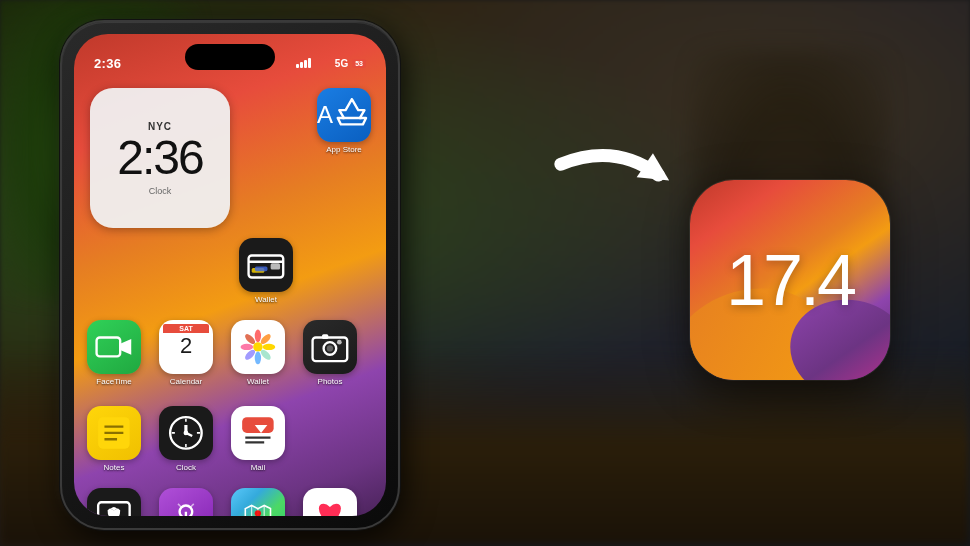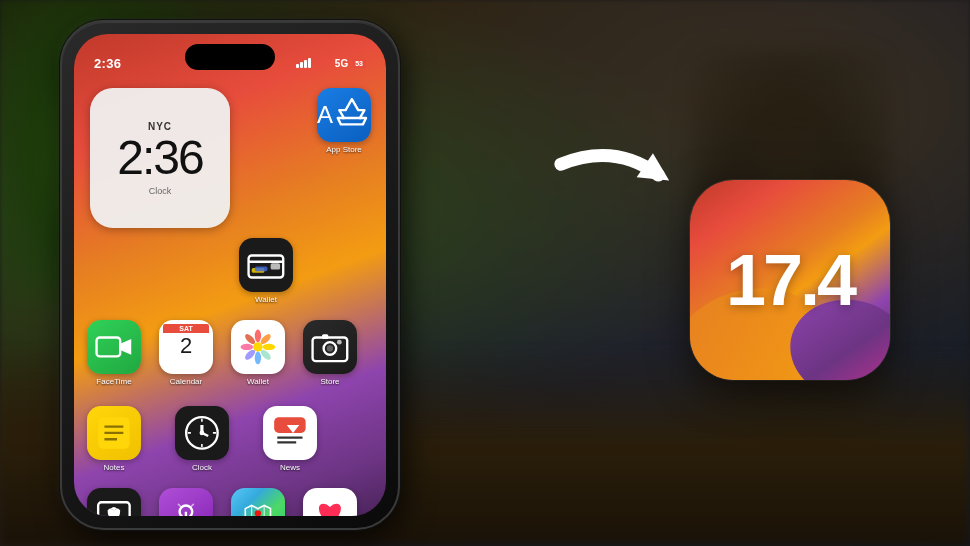--- a/index.html
+++ b/index.html
@@ -259,21 +259,21 @@
       display: flex;
       gap: 8px;
     }
 
     
     .fourth-row {
       position: absolute;
       top: 326px;
       left: 8px;
       display: flex;
-      gap: 24px;
+      gap: 8px;
     }
 
     
     .fifth-row {
       position: absolute;
       top: 408px;
       left: 8px;
       display: flex;
       gap: 8px;
     }
@@ -428,21 +428,21 @@
       height: 100px;
       background: linear-gradient(135deg, #8e44ad, #6c3483, #d63091);
       border-radius: 50%;
       transform: rotate(10deg);
     }
 
     .ios-version-text {
       position: relative;
       z-index: 2;
       font-size: 72px;
-      font-weight: 700;
+      font-weight: 400;
       color: white;
       letter-spacing: -3px;
       text-shadow: 0 2px 10px rgba(0,0,0,0.3);
     }
 
     
     .app-icon svg {
       width: 70%;
       height: 70%;
     }
@@ -551,21 +551,21 @@
           <div class="app-cell">
             <div class="app-icon icon-camera">
               <svg viewBox="0 0 24 24" fill="none">
                 <rect x="1" y="6" width="22" height="15" rx="2" stroke="white" stroke-width="1.5"></rect>
                 <circle cx="12" cy="13" r="4" stroke="white" stroke-width="1.5"></circle>
                 <circle cx="12" cy="13" r="2" fill="white" opacity="0.3"></circle>
                 <rect x="7" y="4" width="4" height="3" rx="1" fill="white"></rect>
                 <circle cx="18" cy="9" r="1.5" fill="white" opacity="0.7"></circle>
               </svg>
             </div>
-            <div class="app-label">Store</div>
+            <div class="app-label">Photos</div>
           </div>
         </div>
 
         <div class="fourth-row">
           <div class="app-cell">
             <div class="app-icon icon-notes">
               <svg viewBox="0 0 24 24" fill="none">
                 <rect x="2" y="2" width="20" height="20" rx="3" fill="#ffd60a"></rect>
                 <line x1="6" y1="8" x2="18" y2="8" stroke="#8a7000" stroke-width="1.5"></line>
                 <line x1="6" y1="12" x2="18" y2="12" stroke="#8a7000" stroke-width="1.5"></line>
@@ -593,21 +593,21 @@
           <div class="app-cell">
             <div class="app-icon icon-news">
               <svg viewBox="0 0 24 24" fill="none">
                 <rect x="2" y="2" width="20" height="20" rx="3" fill="white"></rect>
                 <rect x="2" y="2" width="20" height="10" rx="3" fill="#e74c3c"></rect>
                 <polygon points="10,7 18,7 14,12" fill="white"></polygon>
                 <line x1="4" y1="15" x2="20" y2="15" stroke="#333" stroke-width="1.5"></line>
                 <line x1="4" y1="18" x2="16" y2="18" stroke="#333" stroke-width="1.5"></line>
               </svg>
             </div>
-            <div class="app-label">News</div>
+            <div class="app-label">Mail</div>
           </div>
         </div>
 
         <div class="fifth-row">
           <div class="app-cell">
             <div class="app-icon icon-tv">
               <svg viewBox="0 0 24 24" fill="none">
                 <rect x="2" y="4" width="20" height="14" rx="2" stroke="white" stroke-width="1.5"></rect>
                 <line x1="8" y1="20" x2="16" y2="20" stroke="white" stroke-width="1.5"></line>
                 <line x1="12" y1="18" x2="12" y2="20" stroke="white" stroke-width="1.5"></line>

